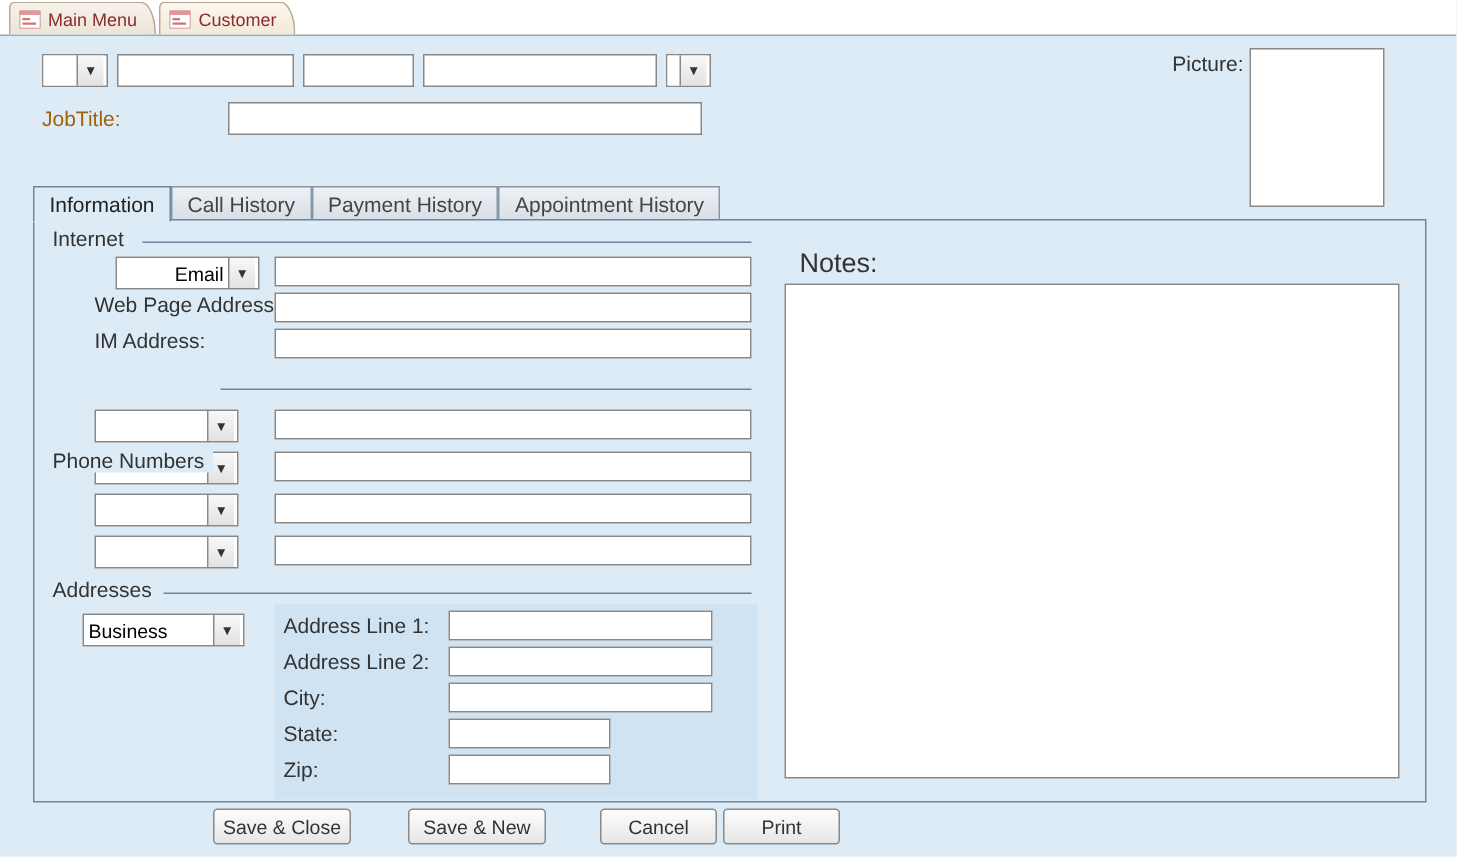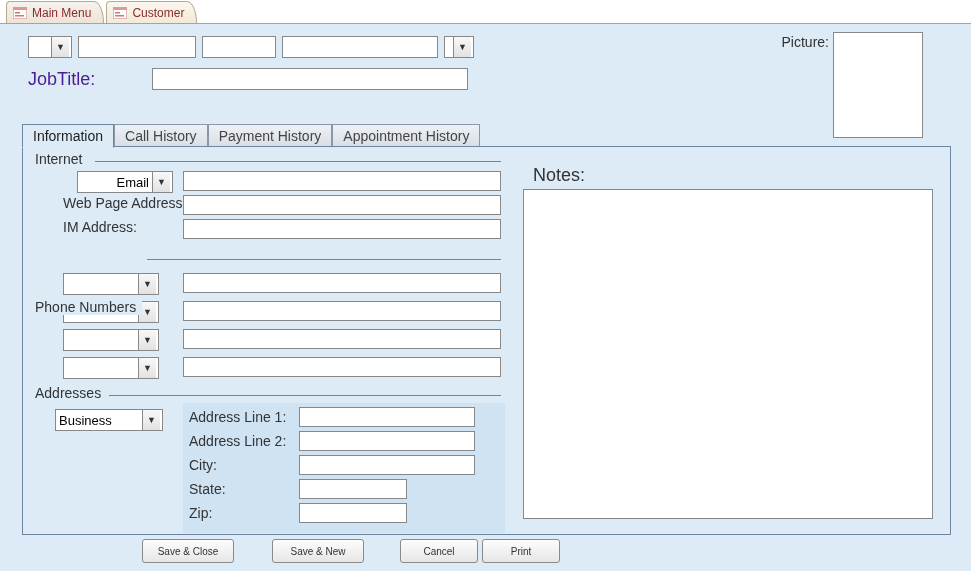--- a/index.html
+++ b/index.html
@@ -88,21 +88,21 @@
   .hdr .textin:nth-child(3){ width:74px; }
   .hdr .textin:nth-child(4){ width:156px; }
   .hdr .combo.first { width: 44px; }
   .hdr .combo.first .cbox { width: 22px; }
   .hdr .combo.last { width: 30px; }
   .hdr .combo.last .cbox { width: 8px; }
   .jobtitle {
     position:absolute; left:28px; top:44px;
     display:flex; align-items:center;
   }
-  .jobtitle-label { width:124px; color:#4c1d95; font-size:18px; }
+  .jobtitle-label { width:124px; color:#a16207; font-size:14px; }
   .jobtitle .textin { width: 316px; }
   .picture-label {
     position:absolute; right:142px; top:10px;
     font-size:14px; color:#333;
   }
   .picture-box {
     position:absolute; right:48px; top:8px;
     width:90px; height:106px;
     border:1px solid #888; background:#fff;
   }
@@ -171,21 +171,21 @@
   .addr-lbl { width:110px; font-size:14px; color:#333; }
   .addr-fld { height:20px; border:1px solid #888; background:#fff; width:176px; padding:0 3px; font-size:13px;}
   .addr-fld.small { width:108px; }
   
   .btnbar { position:absolute; left:0; right:0; bottom:6px; height:26px; }
   .btn {
     position:absolute;
     height:24px;
     border:1px solid #8a8a8a;
     background: linear-gradient(#fdfdfd,#e6e6e6);
-    font-size:10px; color:#333;
+    font-size:13px; color:#333;
     border-radius:3px;
     padding:0;
     cursor:pointer;
   }
 </style>
 </head>
 <body>
 
 <div class="outer">
 

